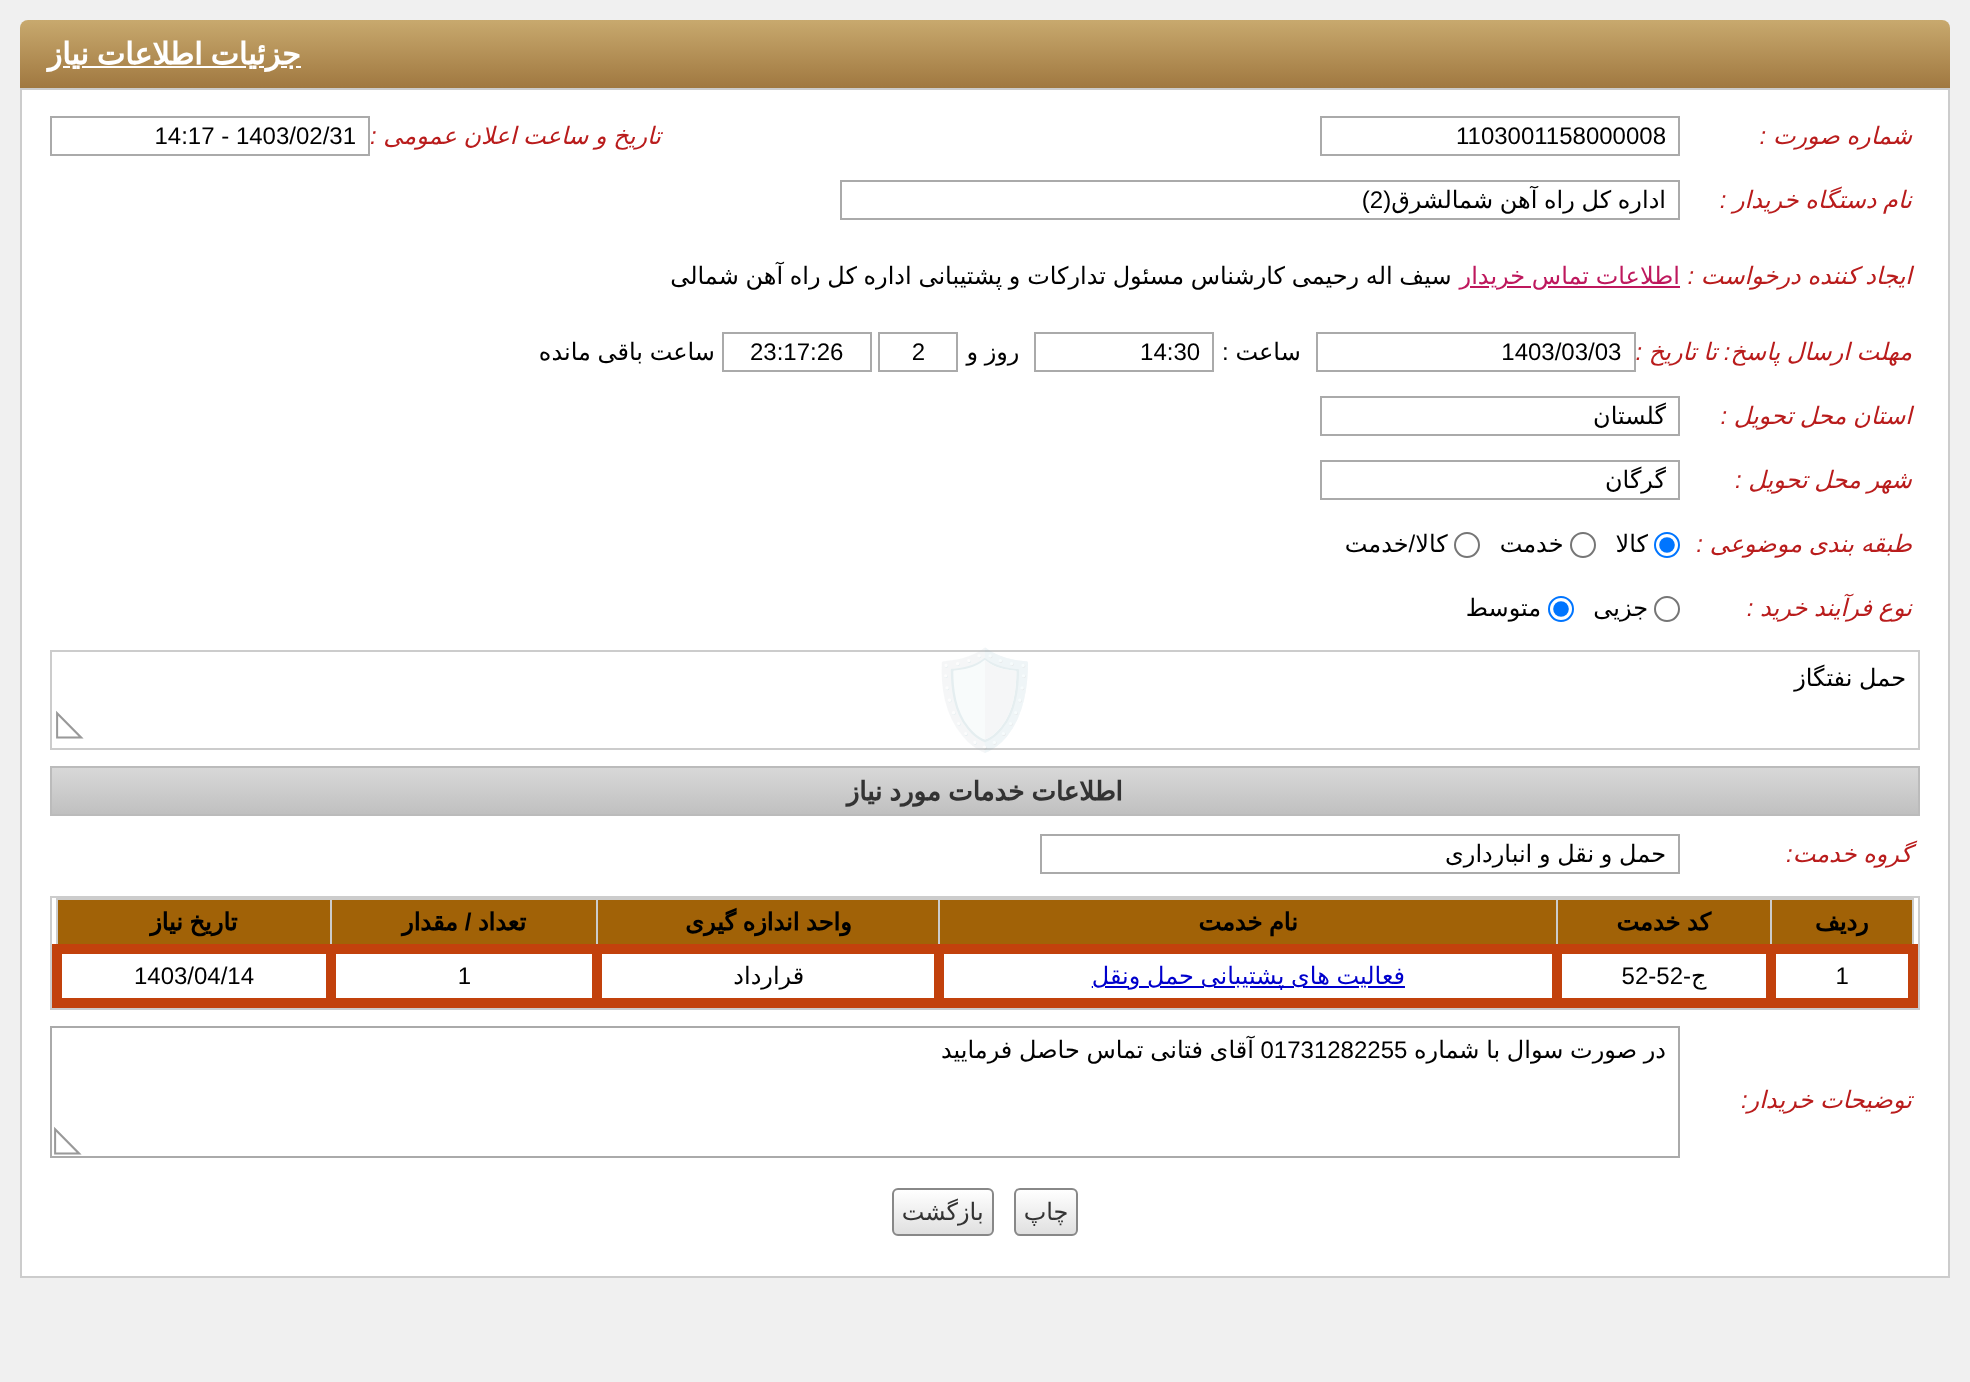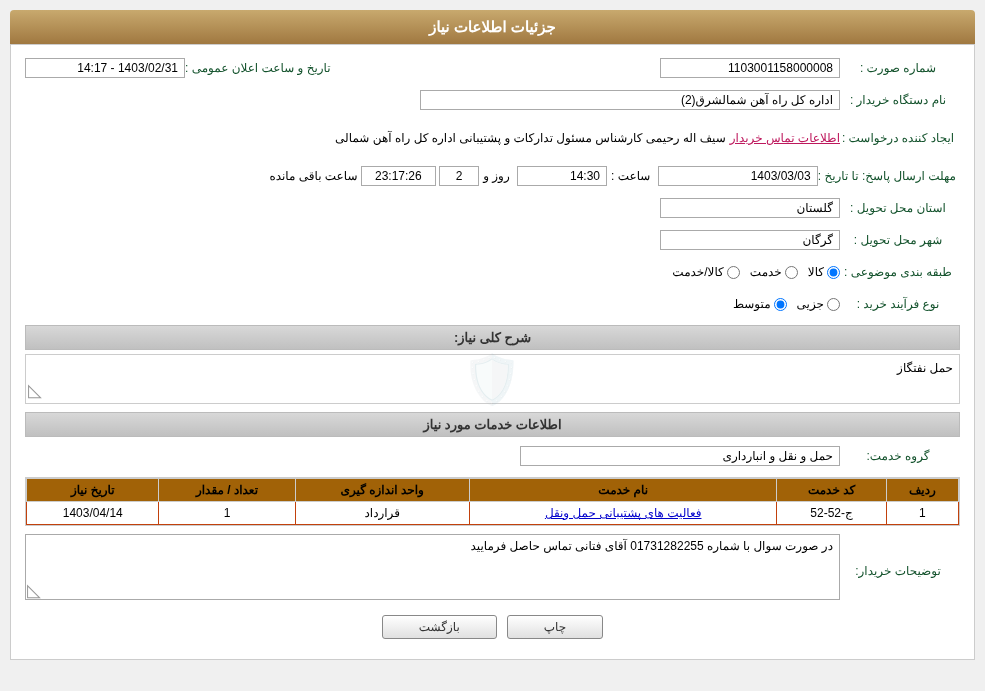--- a/index.html
+++ b/index.html
@@ -11,45 +11,47 @@
     }
     .page-container {
       width: 985px;
       min-height: 691px;
       background: #f0f0f0;
       padding: 10px;
     }
     .header-bar {
       background: linear-gradient(to bottom, #c8a96e, #a07840);
       color: white;
-      text-align: center;
-      padding: 8px 0;
+      text-align: left;
+      padding: 8px 14px;
       font-size: 15px;
       font-weight: bold;
       border-radius: 4px 4px 0 0;
       margin-bottom: 0;
+      text-decoration: underline;
     }
     .main-card {
       background: #fff;
       border: 1px solid #ccc;
       padding: 10px 14px;
     }
     .row {
       display: flex;
       align-items: center;
       margin-bottom: 6px;
       min-height: 26px;
     }
     .label {
-      color: #14532d;
+      color: #b91c1c;
       font-size: 12px;
       white-space: nowrap;
       min-width: 120px;
-      text-align: center;
+      text-align: right;
       padding-right: 4px;
+      font-style: italic;
     }
     .input-box {
       border: 1px solid #aaa;
       background: #fff;
       padding: 2px 6px;
       font-size: 12px;
       font-family: Tahoma, Arial, sans-serif;
       direction: rtl;
     }
     .input-medium {
@@ -94,41 +96,41 @@
       font-size: 12px;
     }
     table th {
       background: #a16207;
       border: 1px solid #ccc;
       padding: 4px 6px;
       text-align: center;
       font-weight: bold;
     }
     table td {
-      border: 1px solid #c2410c;
+      border: 5px solid #c2410c;
       padding: 4px 6px;
       text-align: center;
     }
     table td.link-blue {
       color: #0000cc;
       text-decoration: underline;
       cursor: pointer;
     }
     .textarea-box {
       border: 1px solid #aaa;
       background: #fff;
       padding: 4px 6px;
       font-size: 12px;
       font-family: Tahoma, Arial, sans-serif;
       direction: rtl;
       resize: none;
       width: 100%;
     }
     .btn {
-      padding: 4px 36px;
+      padding: 4px 4px;
       font-size: 12px;
       font-family: Tahoma, Arial, sans-serif;
       cursor: pointer;
       border: 1px solid #888;
       border-radius: 3px;
     }
     .btn-print {
       background: linear-gradient(to bottom, #fff, #e0e0e0);
       color: #333;
     }
@@ -224,21 +226,20 @@
           <label>جزیی</label>
         </div>
         <div class="radio-item">
           <input type="radio" name="farayand" checked="" style="">
           <label>متوسط</label>
         </div>
       </div>
     </div>
 
     <div style="margin: 8px 0;">
-      <div style="background: linear-gradient(to bottom, #d8d8d8, #c0c0c0); border: 1px solid #bbb; text-align: center; font-weight: bold; font-size: 13px; padding: 4px; color: #333; margin-bottom: 4px;">شرح کلی نیاز:</div>
       <div style="position: relative; border: 1px solid #ccc; padding: 6px; min-height: 50px; background: #fff;">
         
         <div style="position:absolute; top:50%; left:50%; transform:translate(-50%,-50%); opacity:0.12; font-size:48px; color:#cc0000; pointer-events:none; font-weight:bold;">🛡️</div>
         <span style="position:relative; z-index:1;">حمل نفتگاز</span>
         <div style="position:absolute; bottom:2px; left:2px; color:#999; font-size:18px;">◺</div>
       </div>
     </div>
 
     <div style="background: linear-gradient(to bottom, #d8d8d8, #c0c0c0); border: 1px solid #bbb; text-align: center; font-weight: bold; font-size: 13px; padding: 4px; color: #333; margin-bottom: 6px;">اطلاعات خدمات مورد نیاز</div>
 

